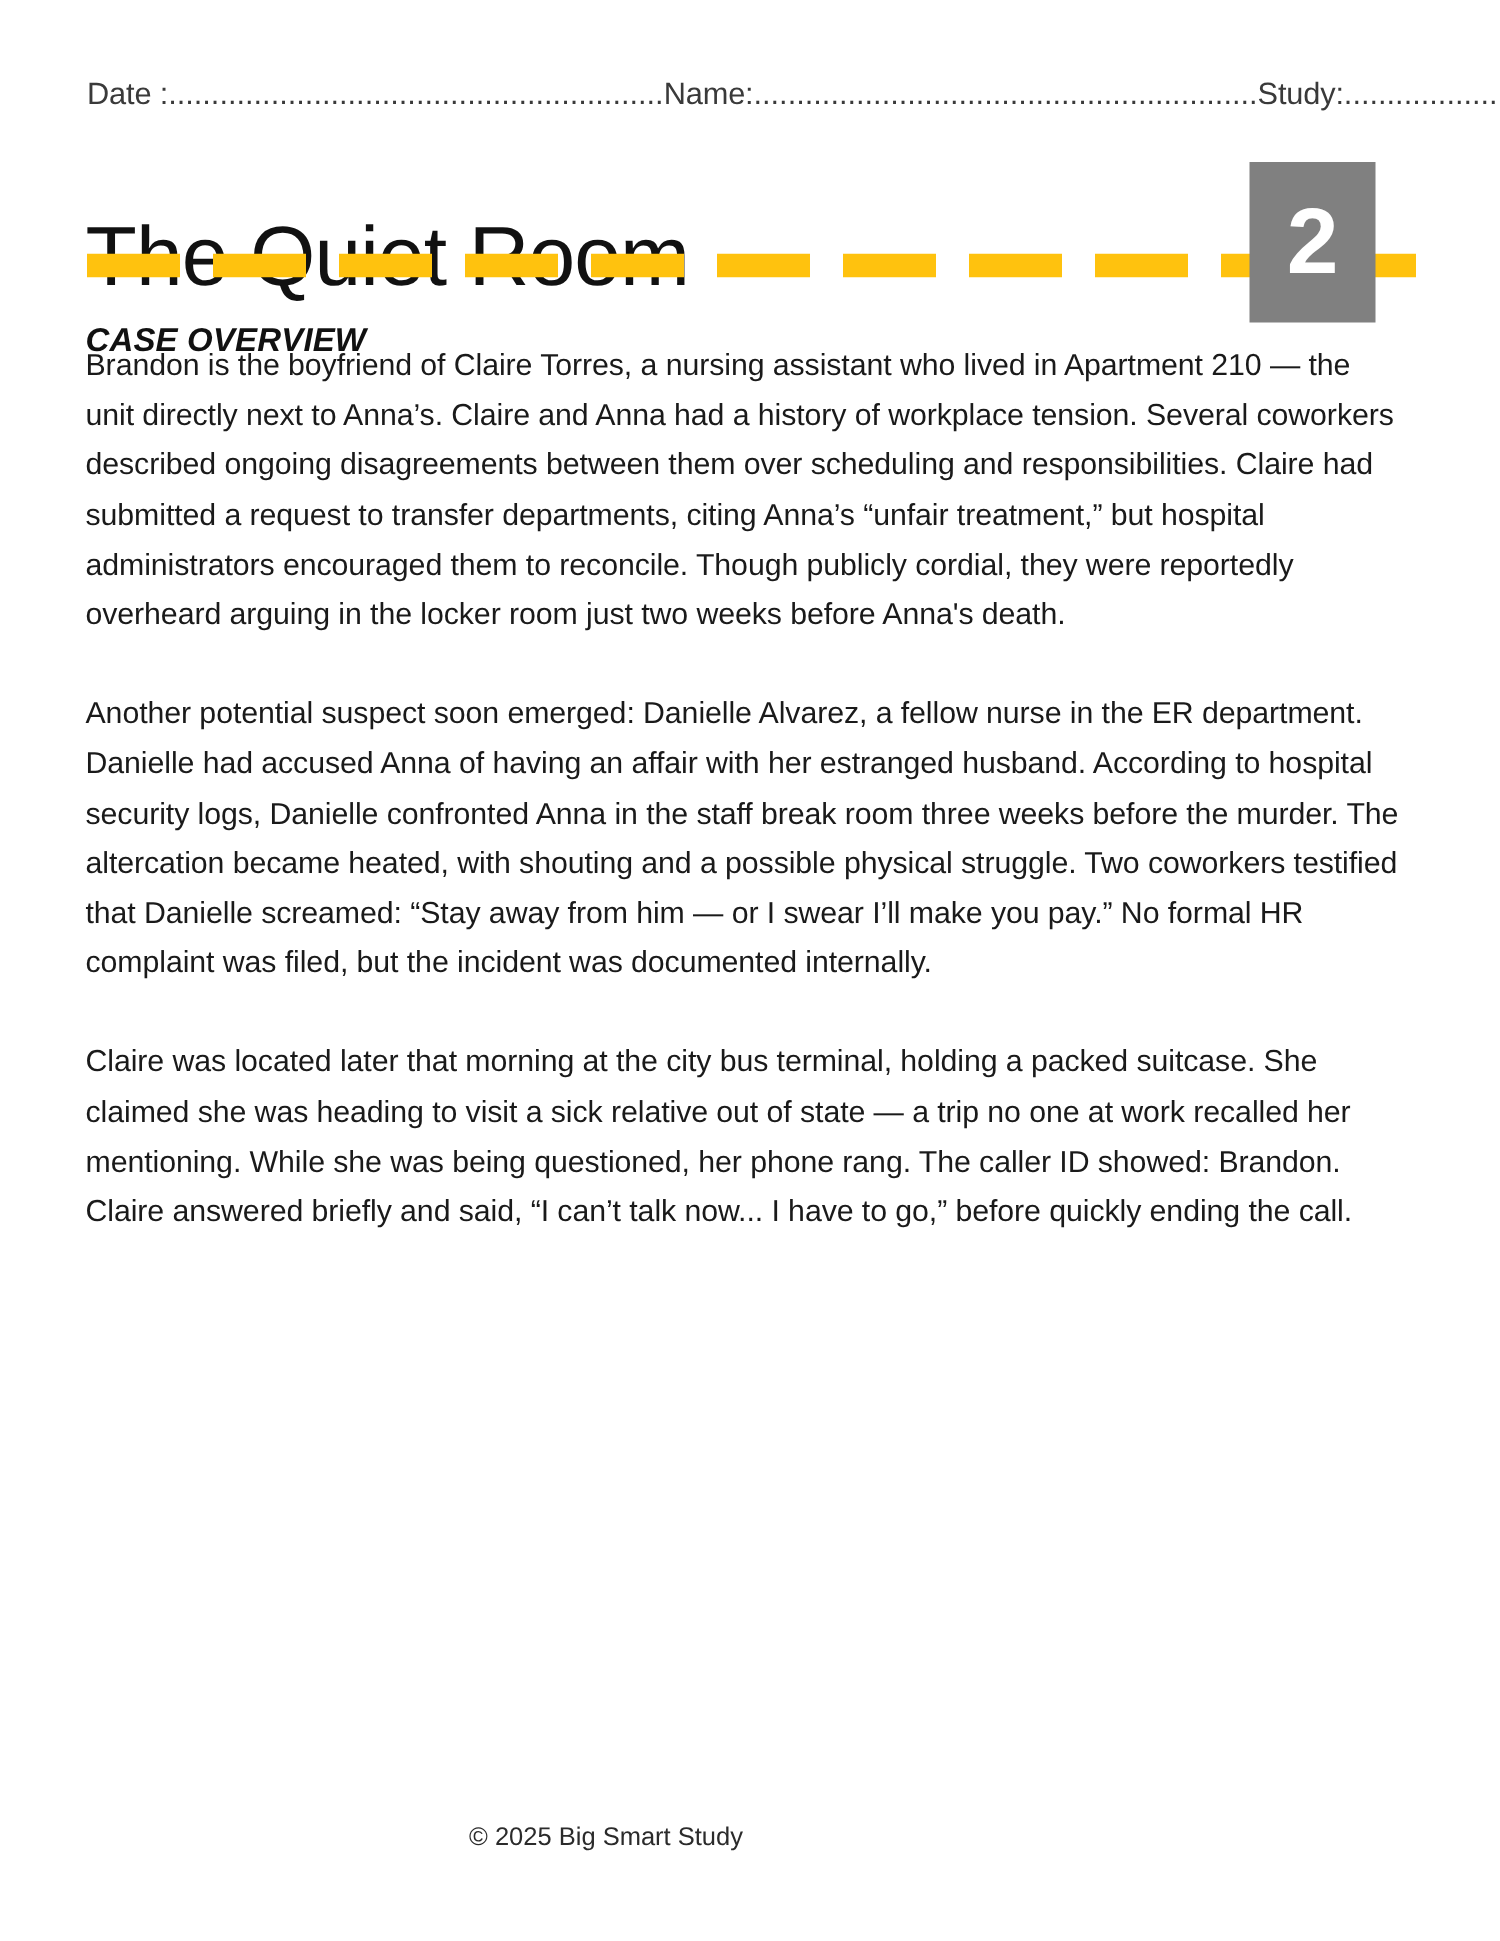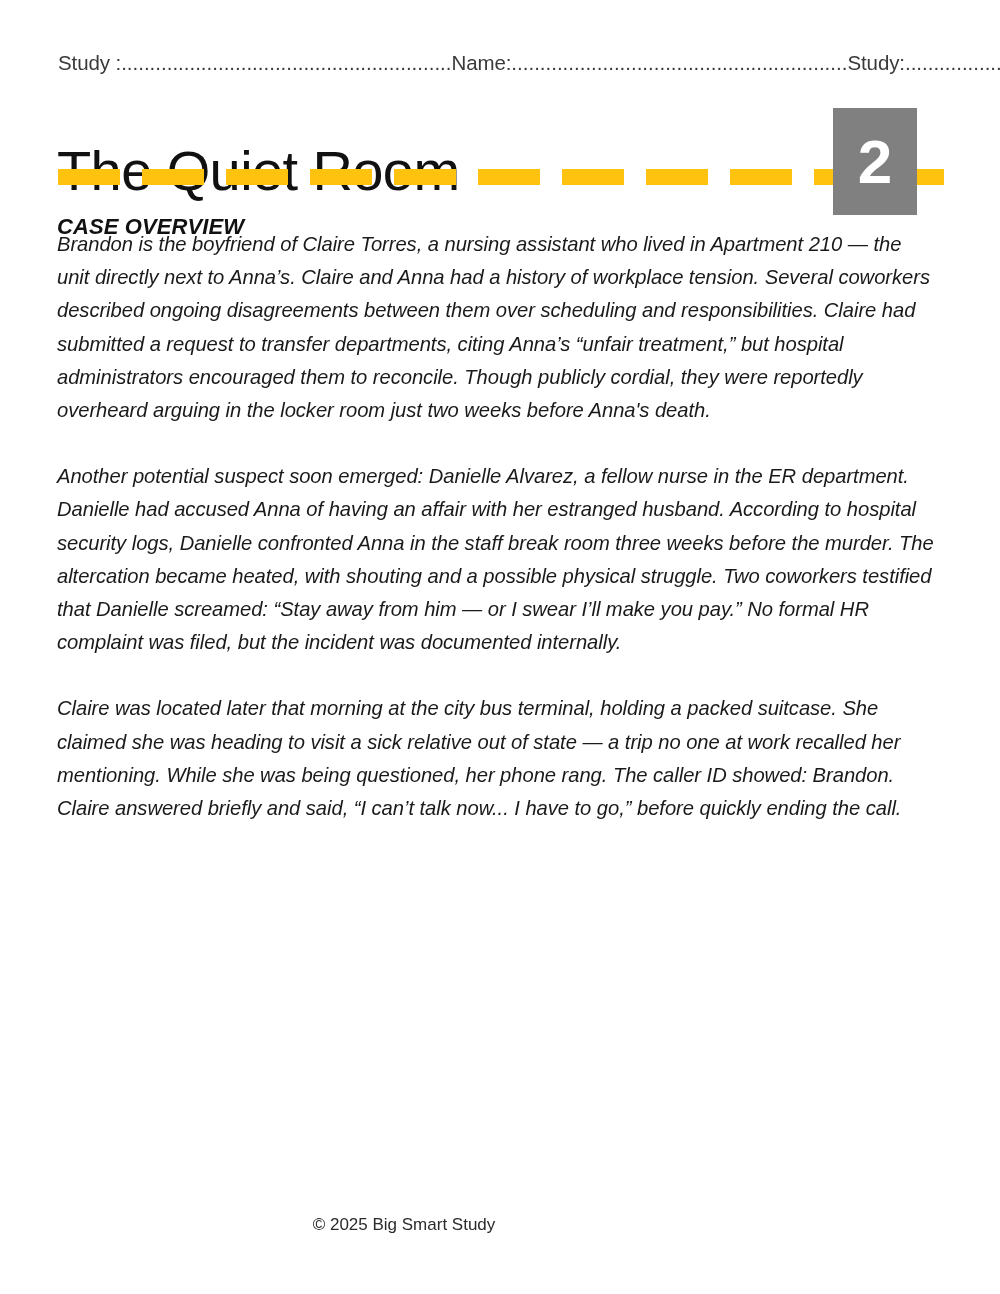--- a/index.html
+++ b/index.html
@@ -100,41 +100,40 @@
     left: 57px;
     top: 228px;
     width: 880px;
     font-size: 20.2px;
     line-height: 33.2px;
     color: #1a1a1a;
     letter-spacing: -0.05px;
   }
   .body-copy p {
     margin: 0 0 33px 0;
-    font-style: italic;
   }
   .body-copy p:last-child { margin-bottom: 12px; }
 
   
   .footer {
     position: absolute;
     left: 0;
     top: 1215px;
     width: 808px;
     text-align: center;
     font-size: 17px;
     color: #2b2b2b;
   }
 </style>
 </head>
 <body>
 
 <div class="page">
 
-  <div class="id-line"><span>Study :</span><span class="dots-sm">..........................................................</span><span>Name:</span><span class="dots-sm">...........................................................</span><span>Study:</span><span class="dots-sm">......................................</span></div>
+  <div class="id-line"><span>Date :</span><span class="dots-sm">..........................................................</span><span>Name:</span><span class="dots-sm">...........................................................</span><span>Study:</span><span class="dots-sm">......................................</span></div>
 
   <h1 class="title">The Quiet Room</h1>
 
   <div class="dash-rule">
     <span class="dash"></span>
     <span class="dash"></span>
     <span class="dash"></span>
     <span class="dash"></span>
     <span class="dash"></span>
     <span class="dash"></span>

